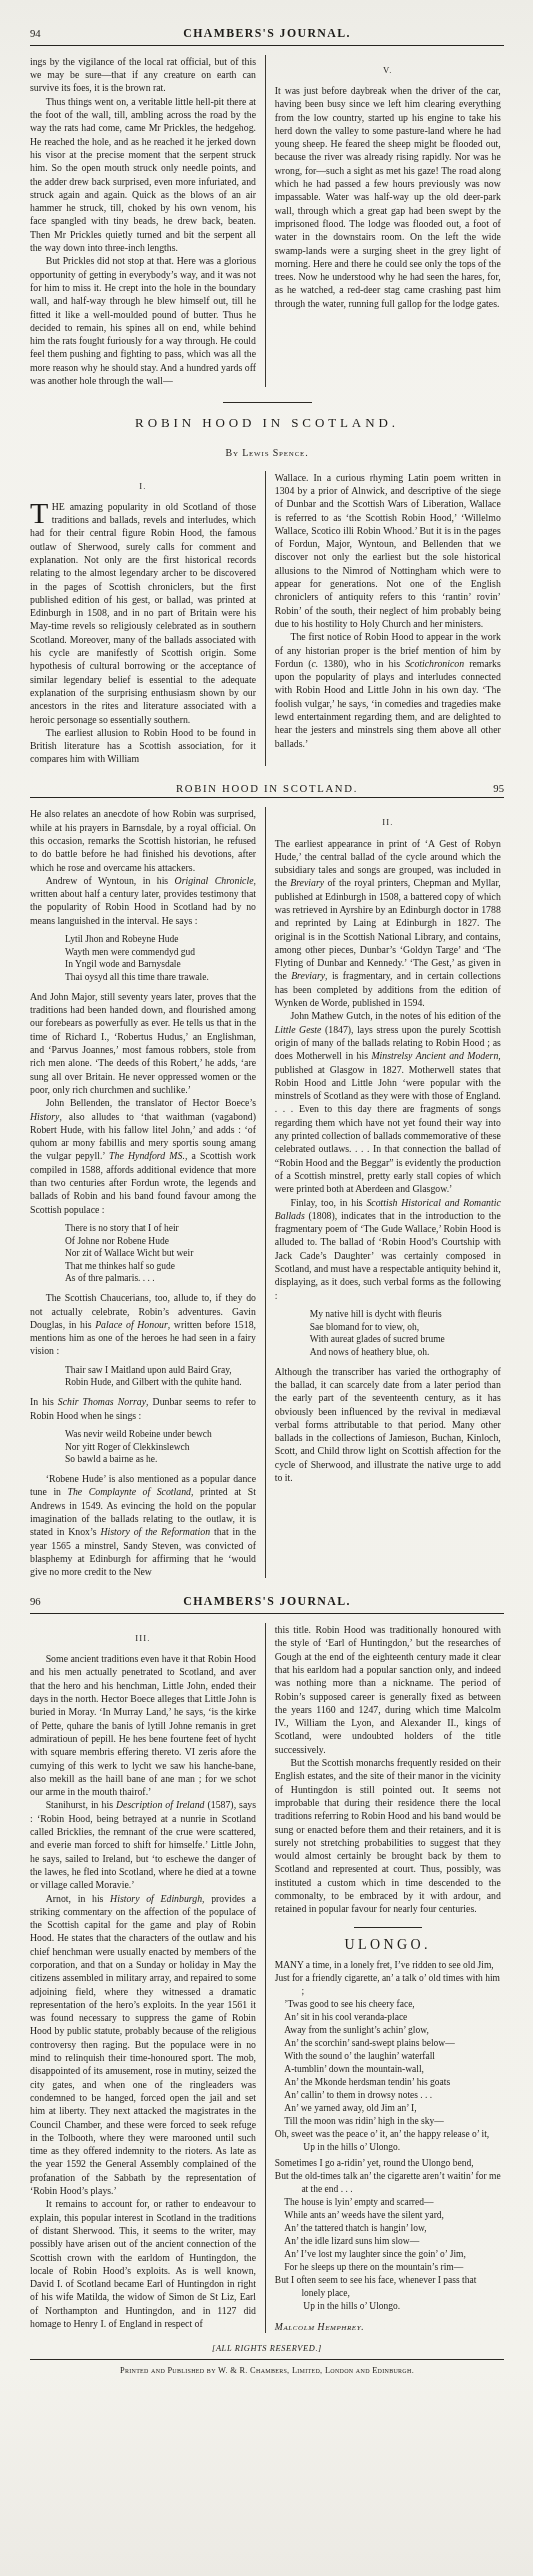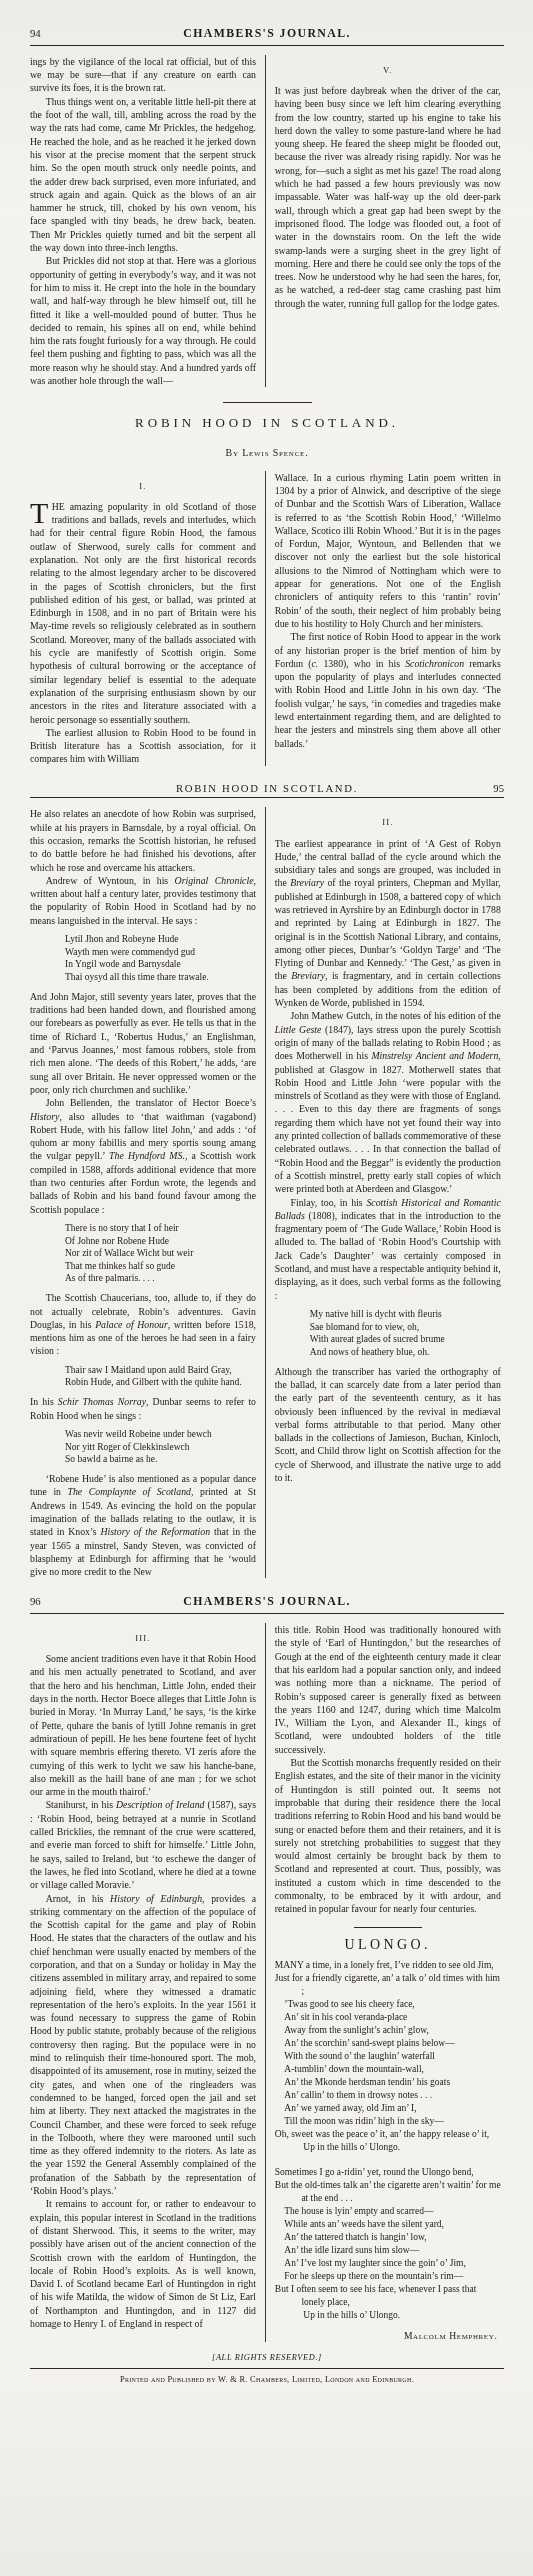--- a/index.html
+++ b/index.html
@@ -38,22 +38,22 @@
   .article-title-block{text-align:center;padding:5.6px 0 3.4px;}
   .end-rule{width:89px;border-top:0.9px solid #2b2823;margin:9px auto 12.4px;}
   .article-title{font-size:13px;letter-spacing:3.9px;}
   .byline{font-size:10px;margin-top:16px;font-variant:small-caps;letter-spacing:0.8px;}
 
   
   .end-rule-sm{width:68px;border-top:0.8px solid #2b2823;margin:11.3px auto 0;}
   .poem-title{text-align:center;font-size:14px;letter-spacing:3.4px;margin:10px 0 7.9px;}
   .poem{text-align:left;font-size:9.5px;line-height:13px;}
   .poem .vline{padding-left:2.8em;text-indent:-2.8em;}
-  .poem.stanza2{margin-top:12px;}
-  .poem-author{text-align:right;font-variant:small-caps;letter-spacing:0.6px;font-size:9.6px;margin-top:6.8px;padding-right:3.4px;}
+  .poem.stanza2{margin-top:3px;}
+  .poem-author{font-variant:small-caps;letter-spacing:0.6px;font-size:9.6px;margin-top:6.8px;padding-right:3.4px;font-style:italic;}
 
   
   .rights{text-align:center;font-style:italic;font-size:8.4px;letter-spacing:0.6px;margin-top:11.3px;}
   .rule-thin{border-top:0.9px solid #2b2823;margin:5.6px 30px 0;}
   .imprint{text-align:center;font-size:8.4px;font-variant:small-caps;letter-spacing:0.3px;padding:5.6px 0 19px;}
 
   .pagegap{height:15.8px;}
 </style>
 </head>
 <body>

